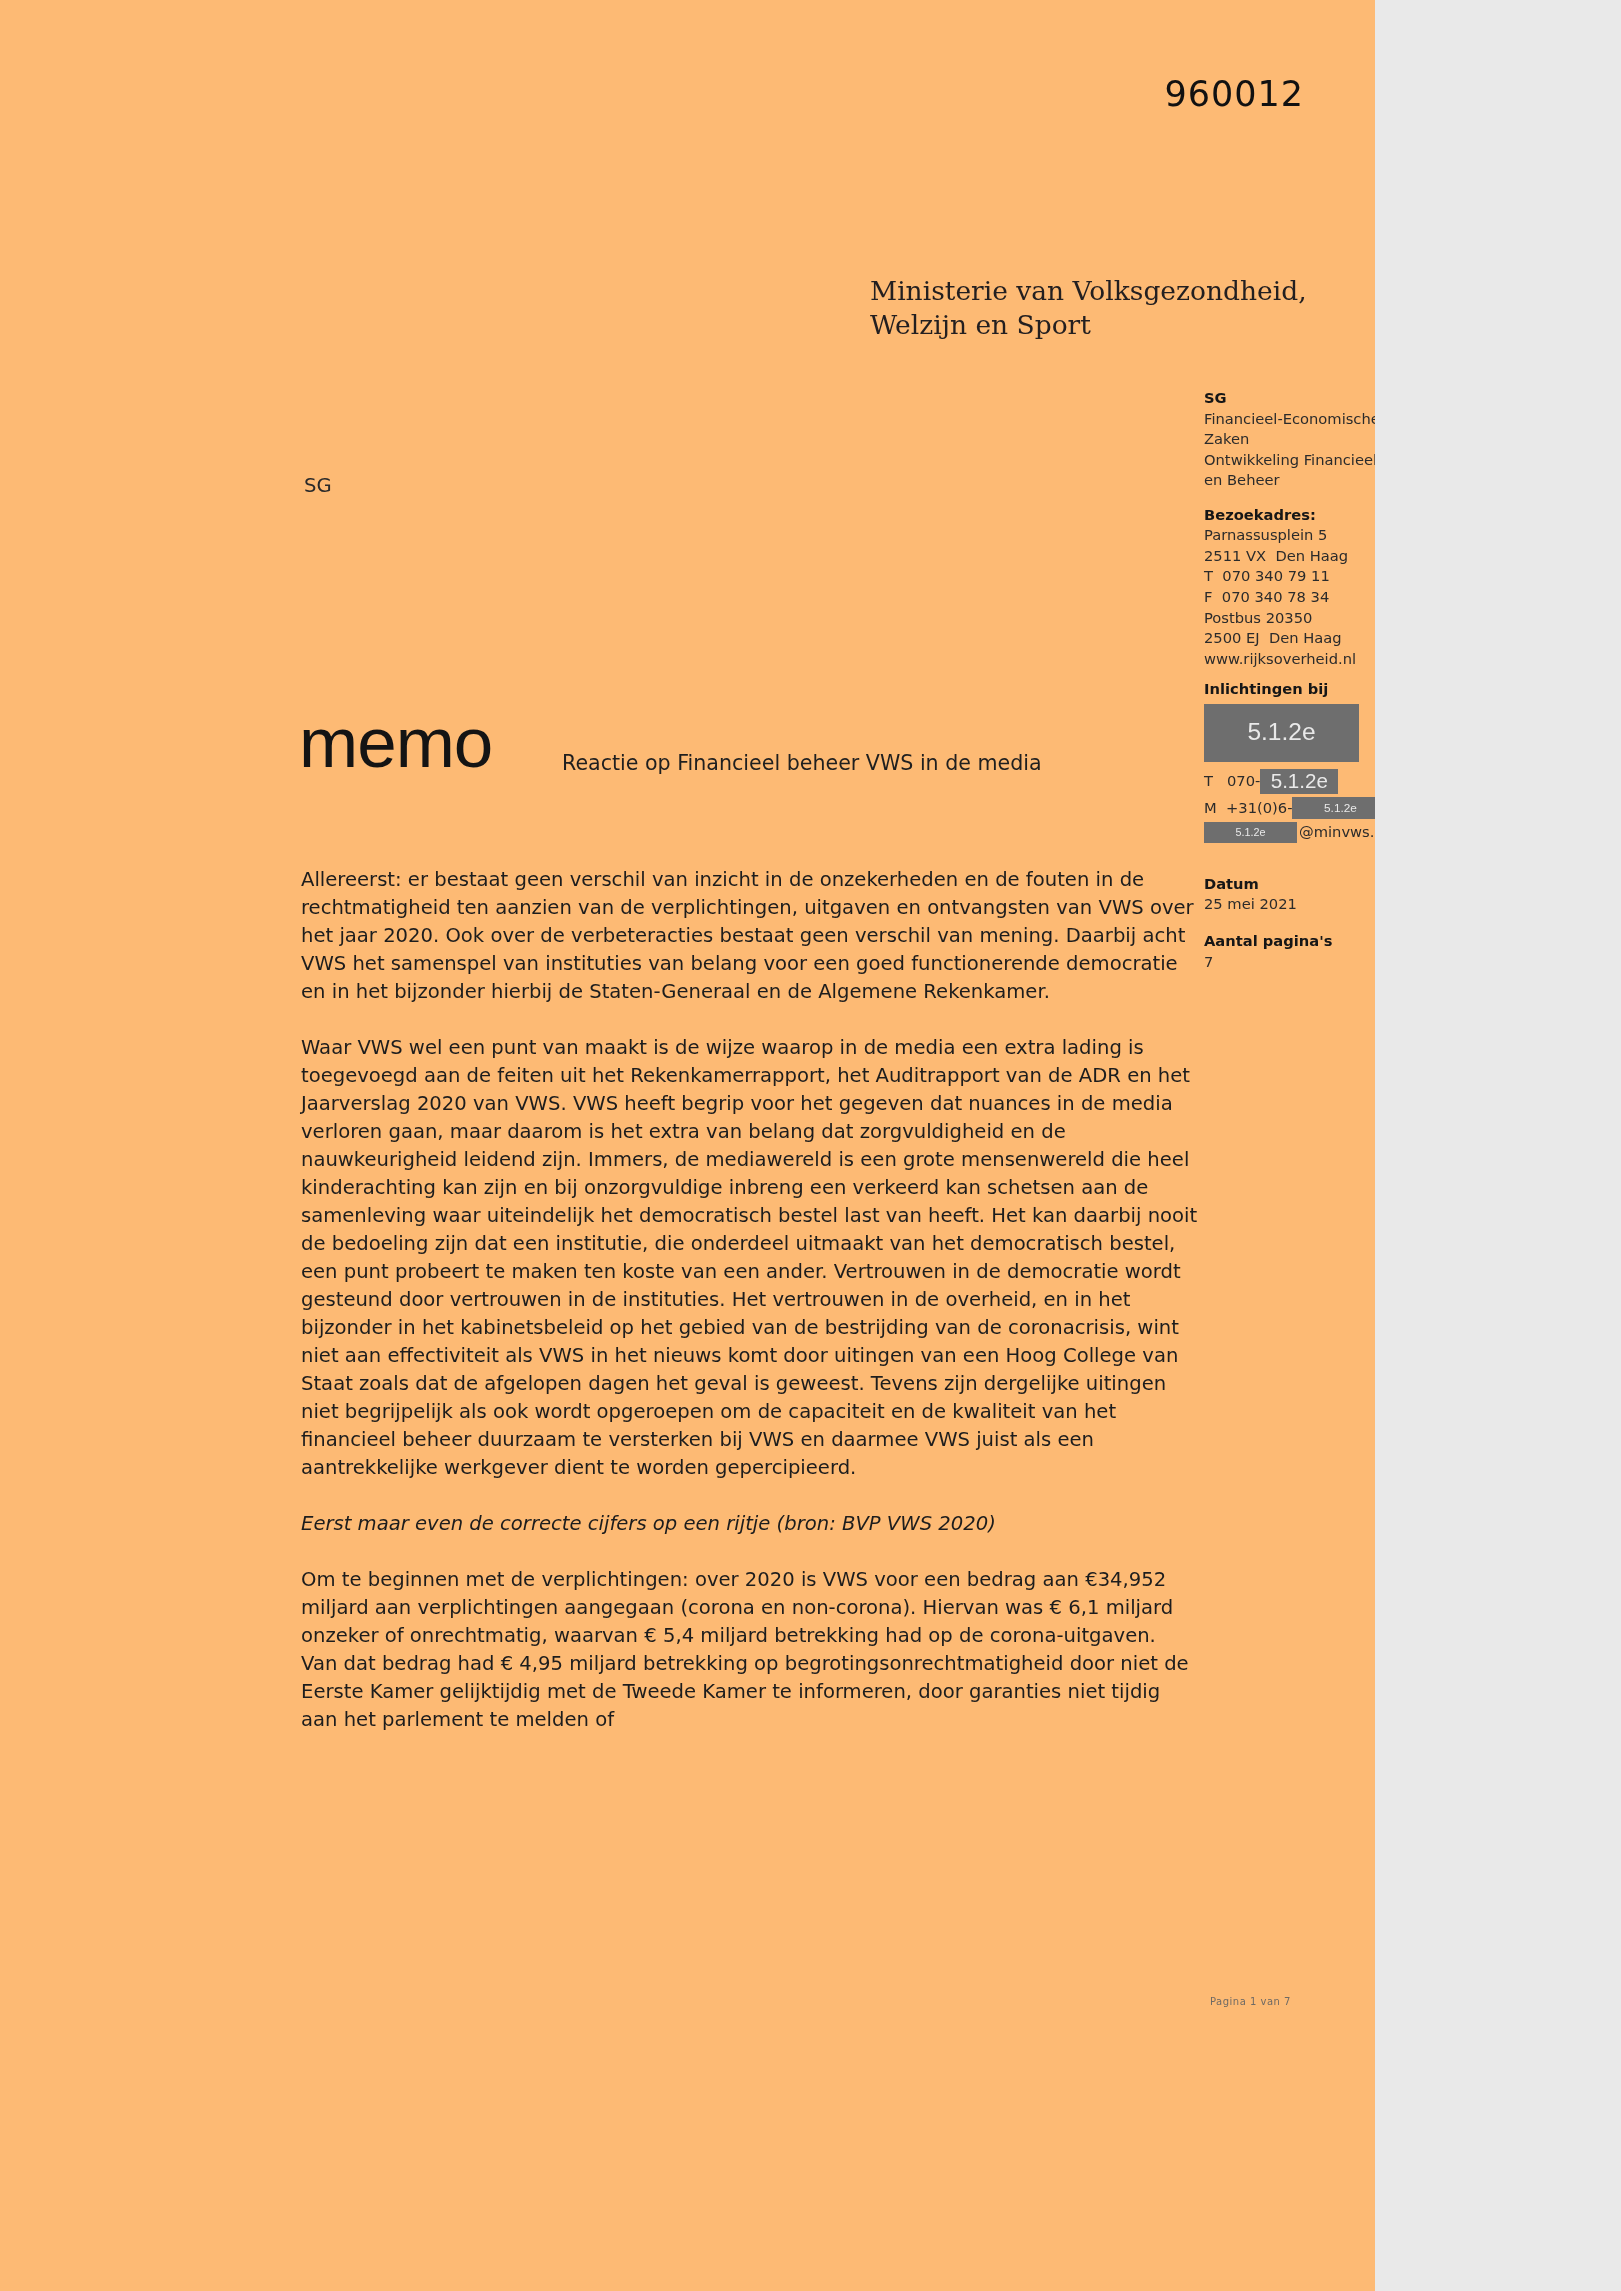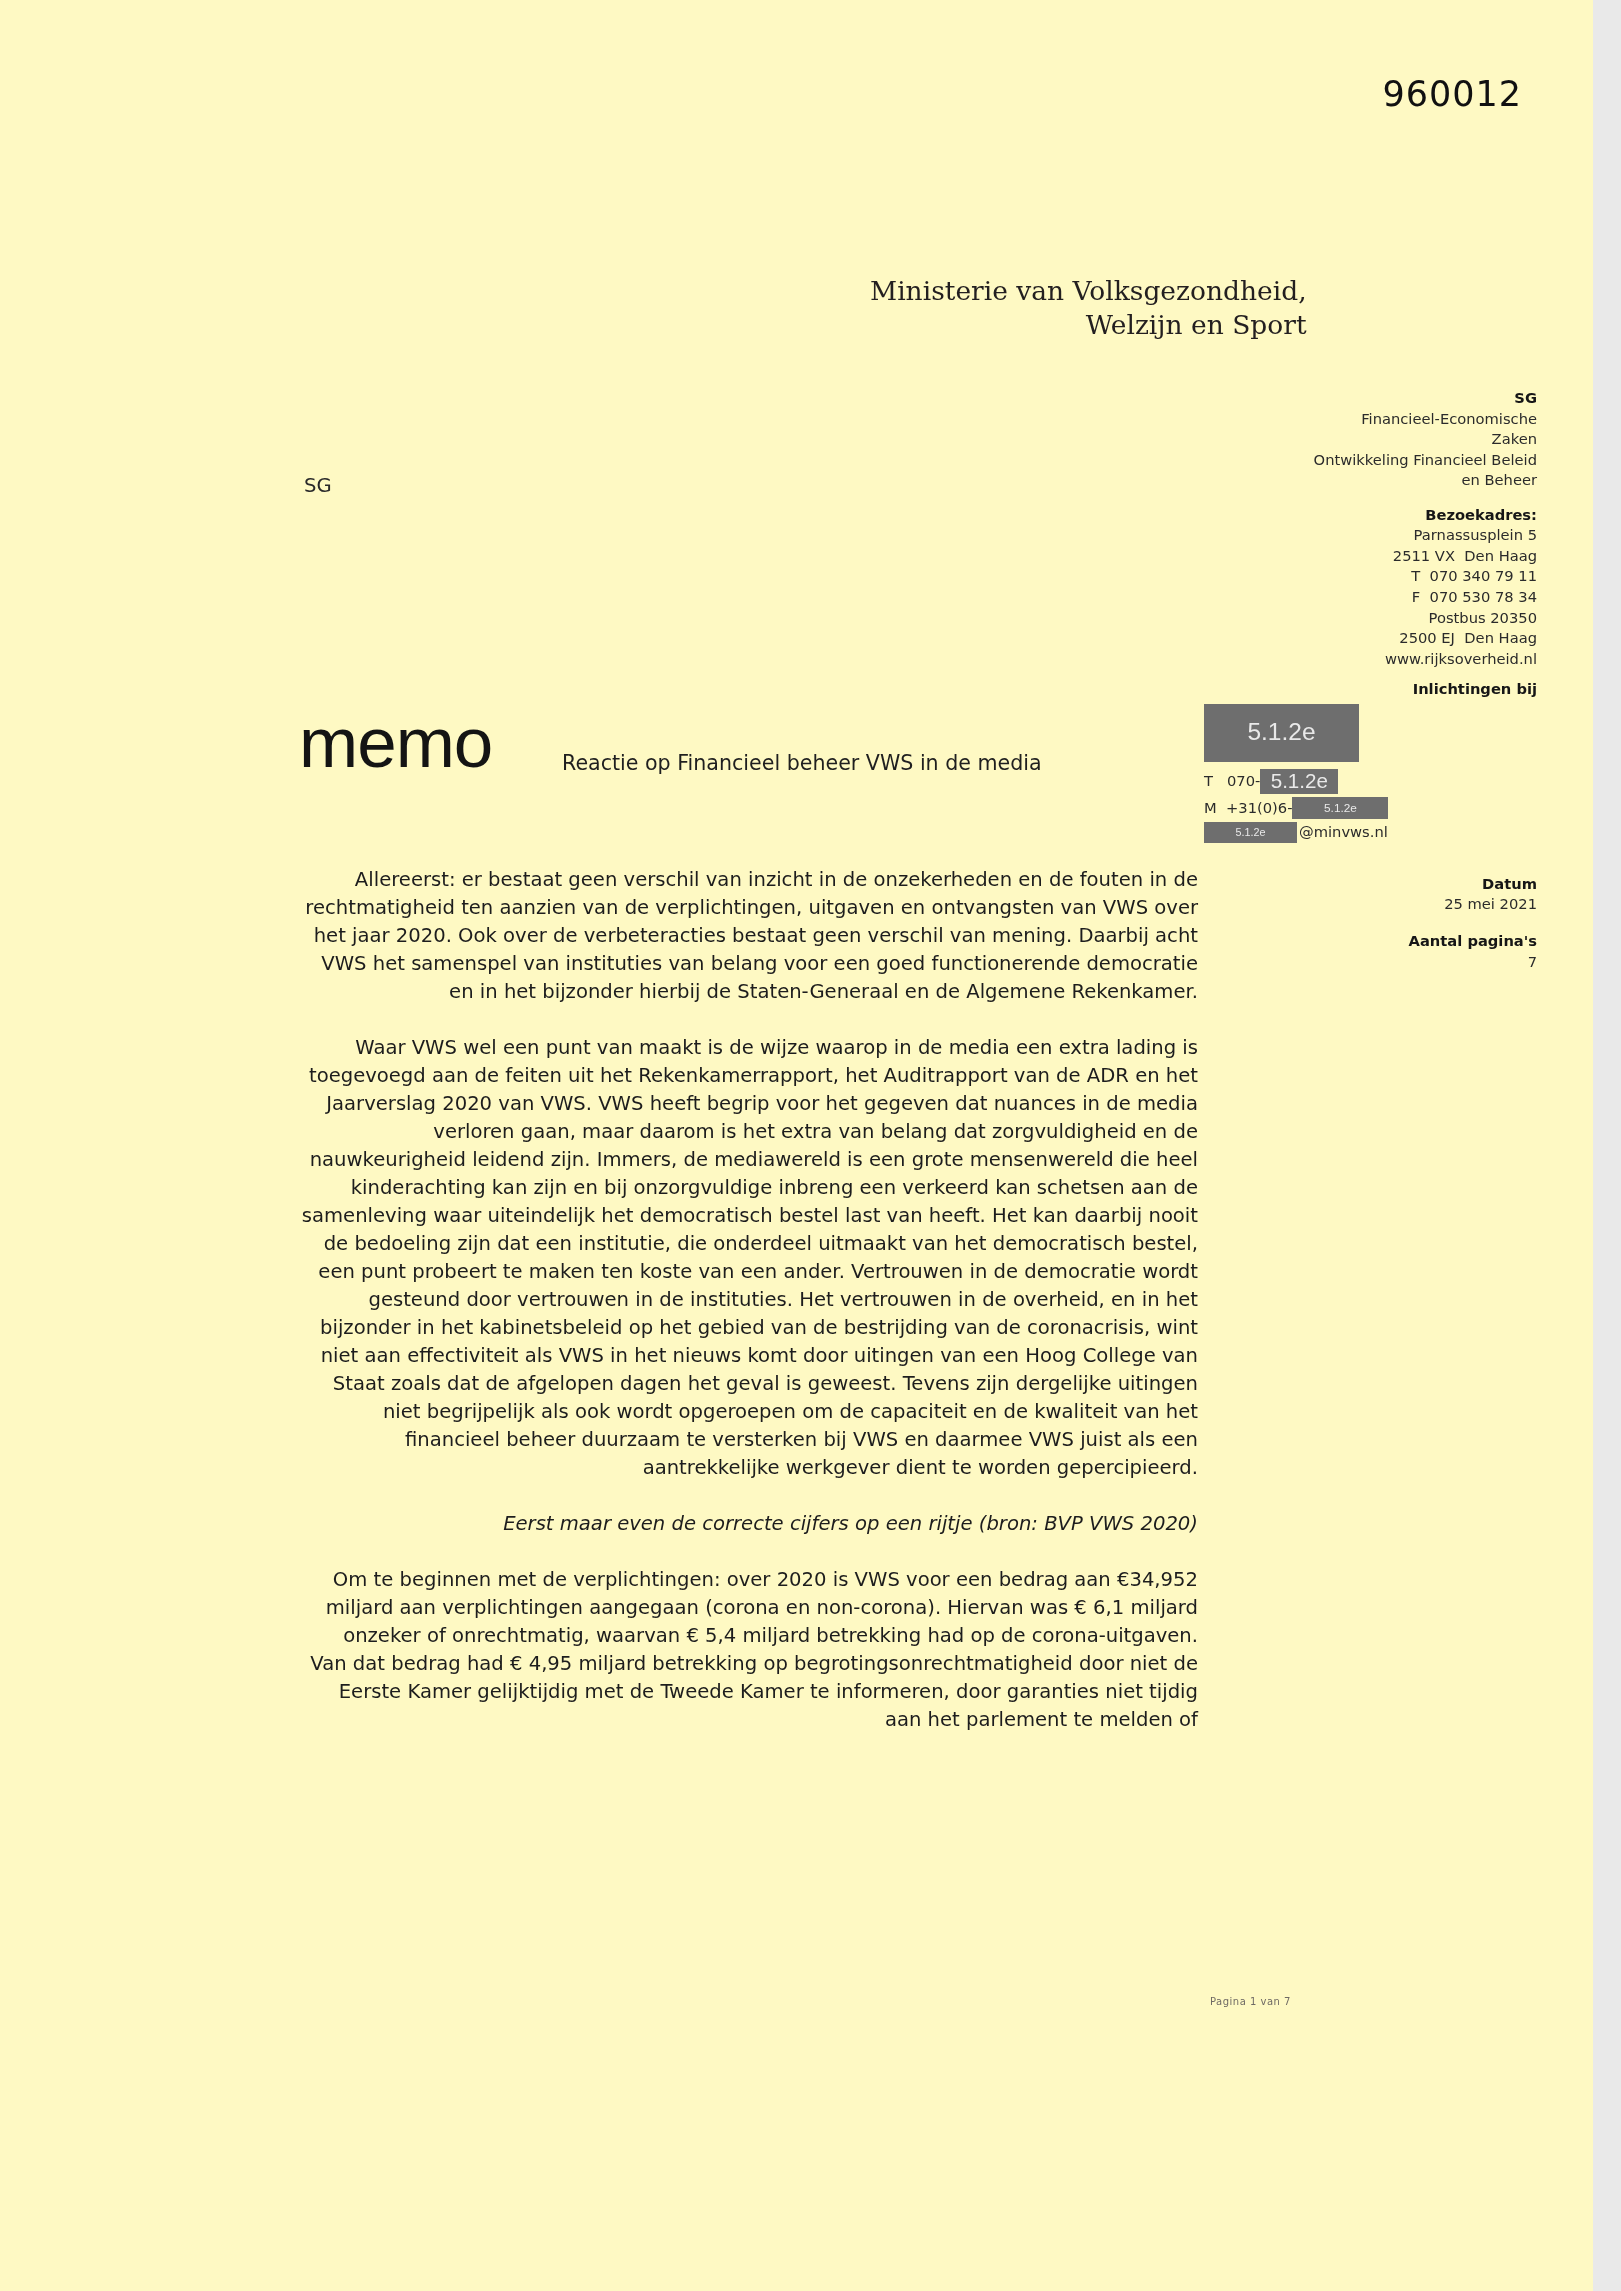--- a/index.html
+++ b/index.html
@@ -1,23 +1,22 @@
 <!DOCTYPE html>
 <html><head>
 <meta charset="utf-8">
 <style>
   html,body{margin:0;padding:0;background:#e9e9e9;}
   .page{
     position:relative;
-    width:1593px;height:2292px;
-    background:#fef9c3;
+    width:1375px;height:2292px;
+    background:#fdba74;
     font-family:"DejaVu Sans",sans-serif;
     color:#1f1f1f;
     overflow:hidden;
-    text-align:right;
   }
   
   .doc-number{
     position:absolute;top:74px;right:71px;
     font-size:35px;letter-spacing:1px;color:#111;
   }
   
   .ministry{
     position:absolute;left:870px;top:274px;
     font-family:"DejaVu Serif",serif;
@@ -103,21 +102,21 @@
       <div class="line">Zaken</div>
       <div class="line">Ontwikkeling Financieel Beleid</div>
       <div class="line">en Beheer</div>
     </div>
 
     <div class="addr-block">
       <div class="bold">Bezoekadres:</div>
       <div class="line">Parnassusplein 5</div>
       <div class="line">2511 VX  Den Haag</div>
       <div class="line">T  070 340 79 11</div>
-      <div class="line">F  070 530 78 34</div>
+      <div class="line">F  070 340 78 34</div>
       <div class="line">Postbus 20350</div>
       <div class="line">2500 EJ  Den Haag</div>
       <div class="line">www.rijksoverheid.nl</div>
     </div>
 
     <div>
       <div class="bold">Inlichtingen bij</div>
       <div class="redaction red-large">
         <span>5.1.2e</span>
       </div>

